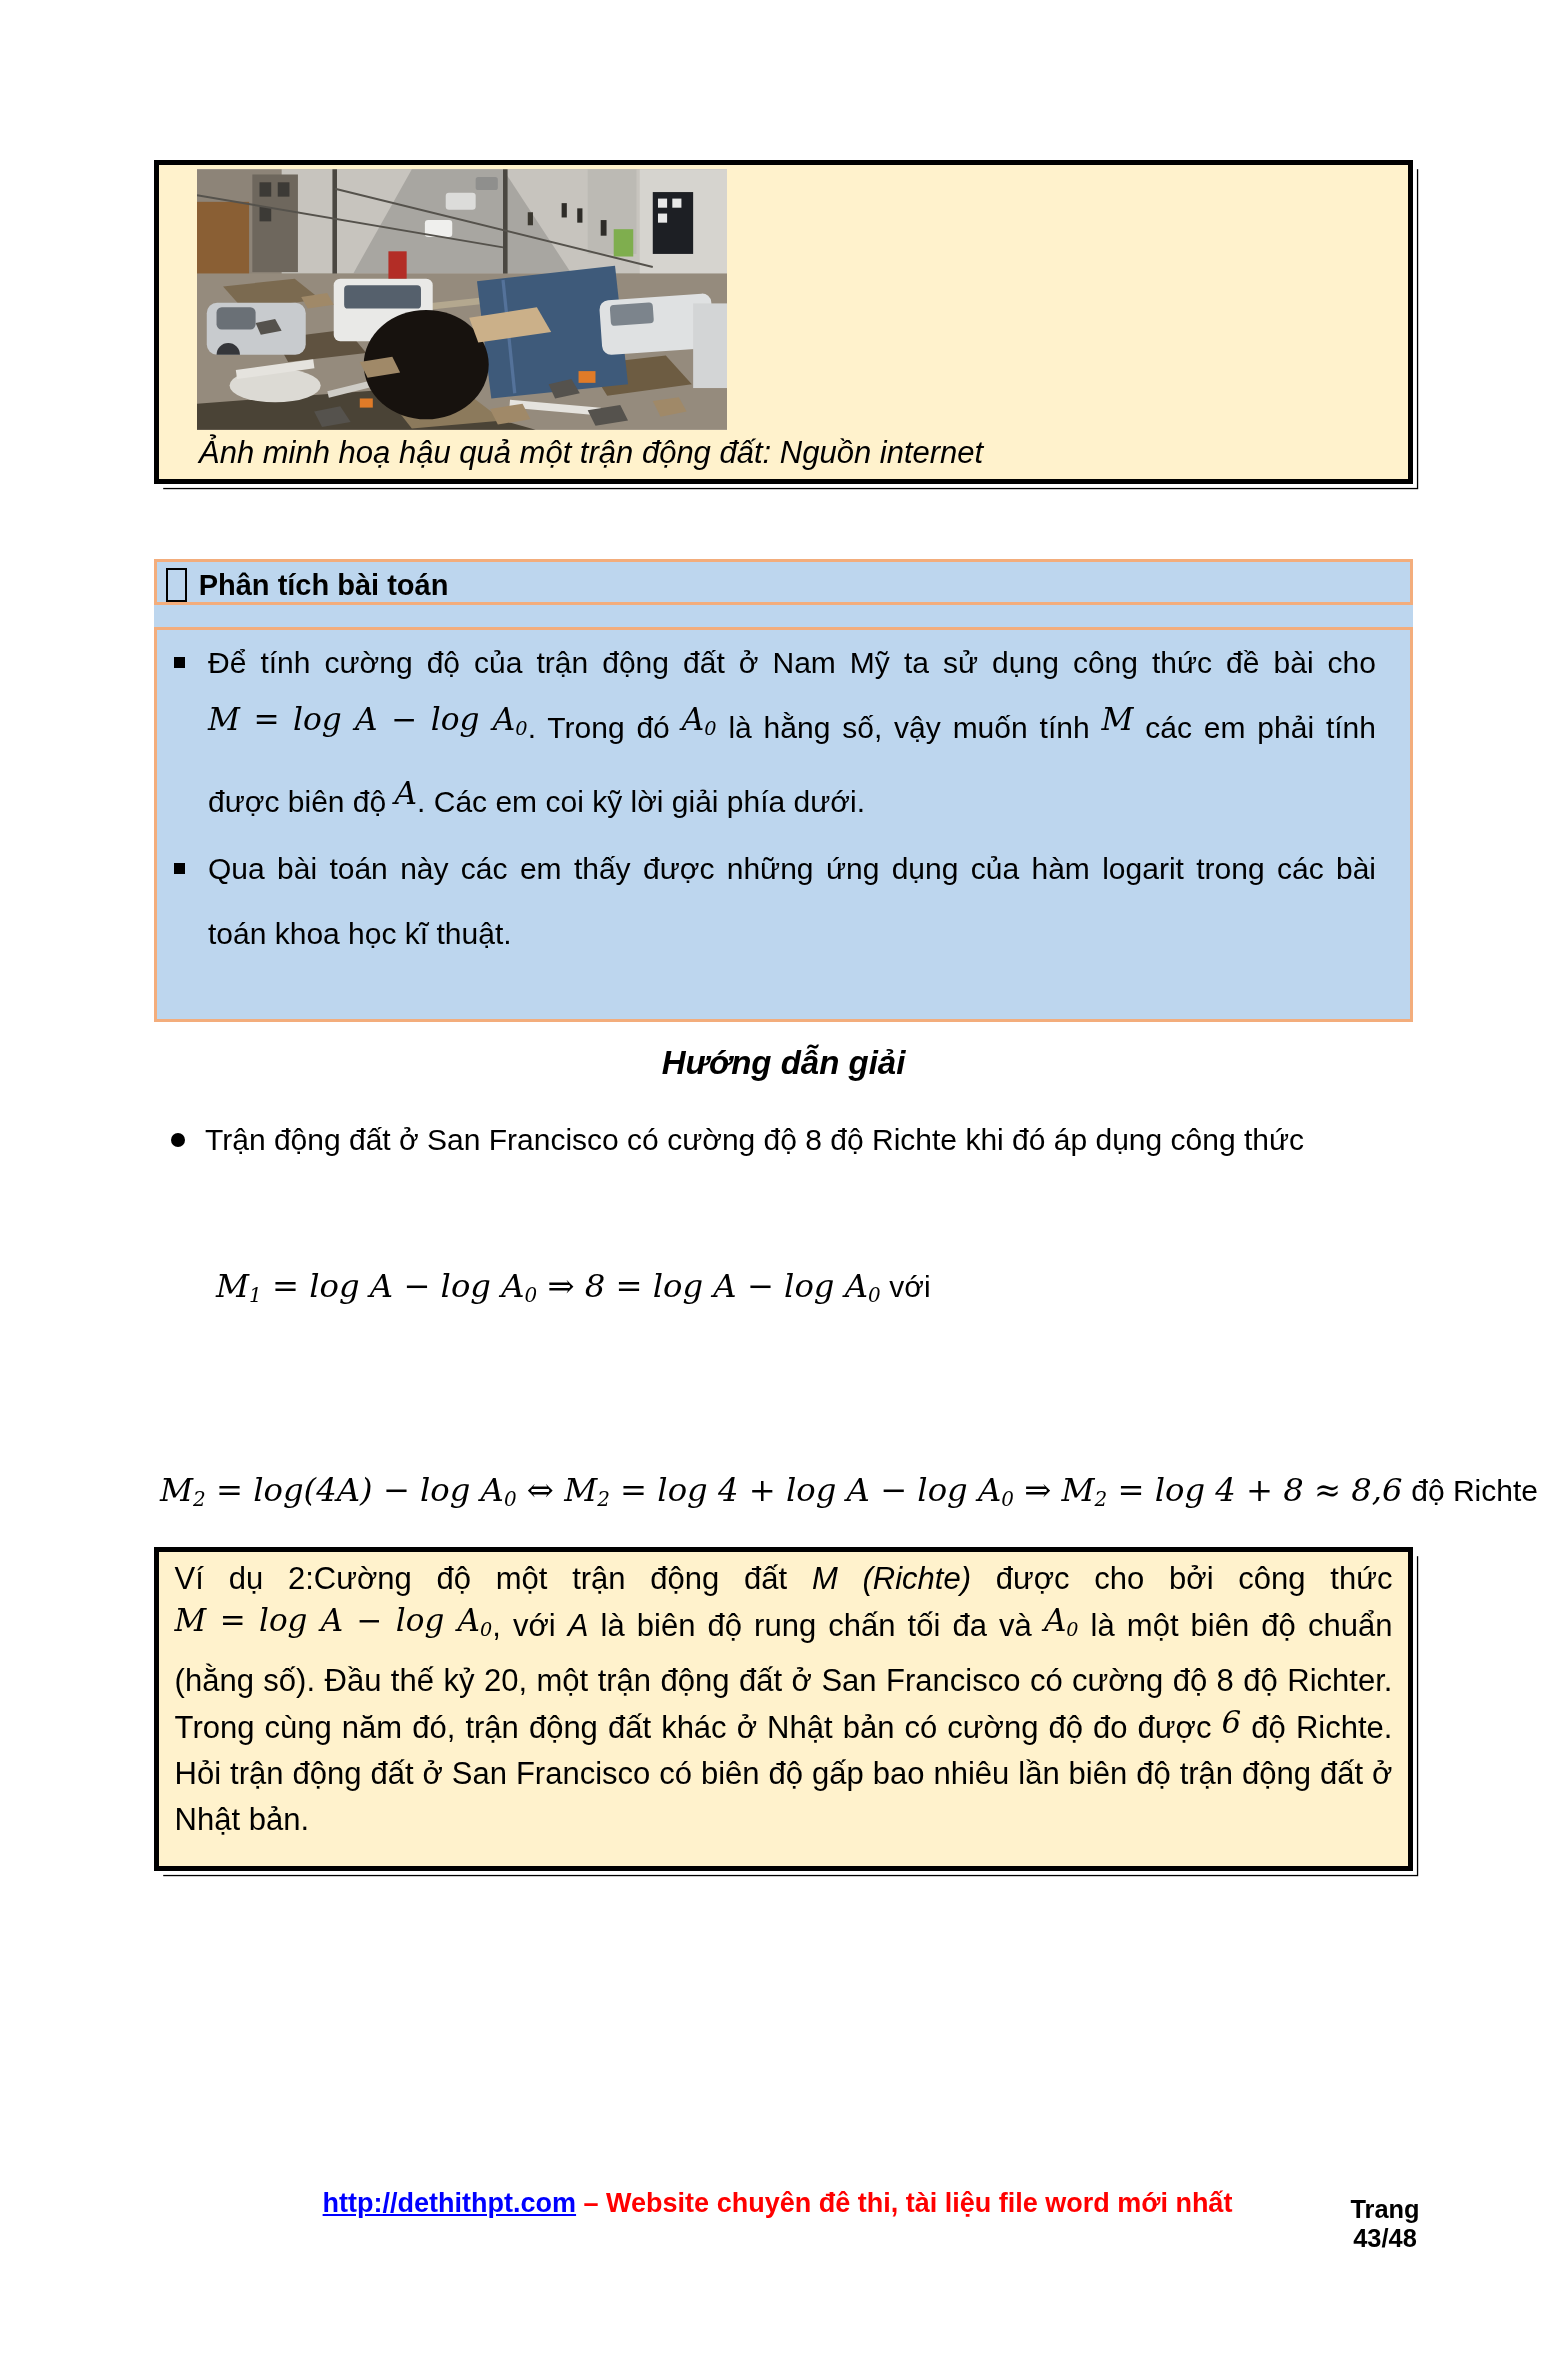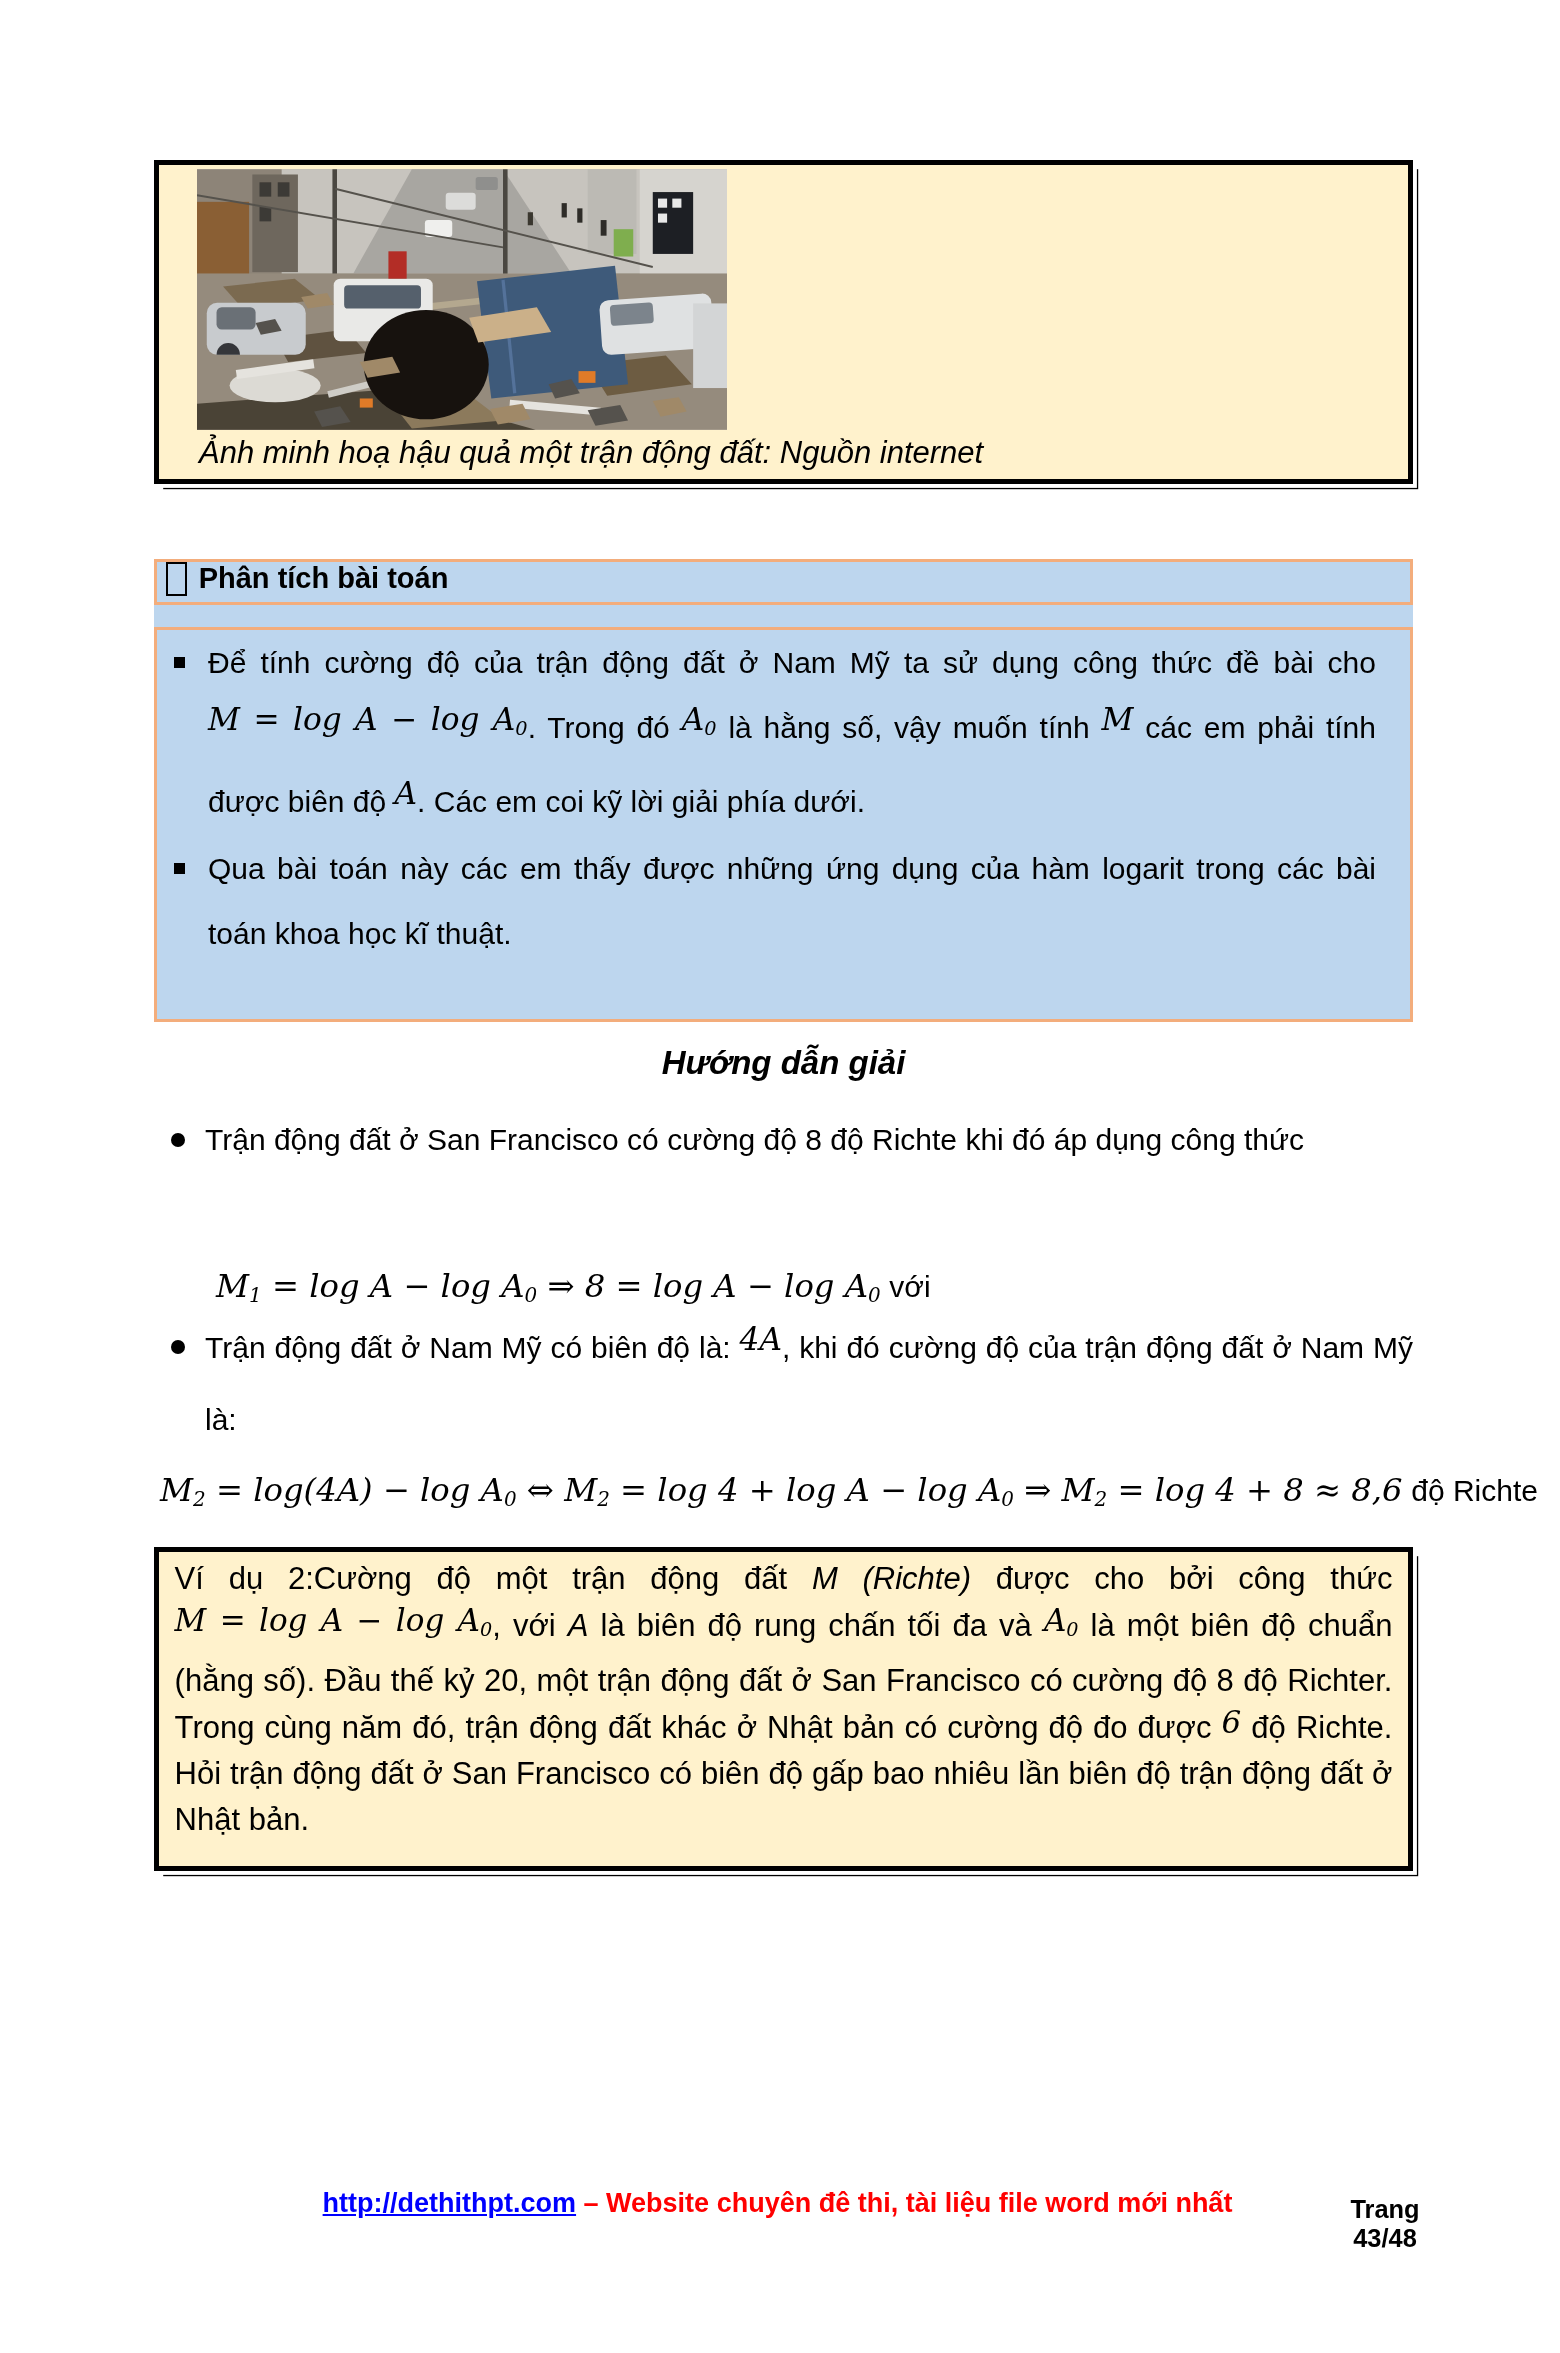--- a/index.html
+++ b/index.html
@@ -18,21 +18,21 @@
   .photo{position:absolute;left:38px;top:3.9px;}
   .figure-caption{
     position:absolute;left:40px;top:268px;width:1173px;
     font-size:31px;font-style:italic;line-height:40px;
   }
 
   
   .an-header{
     position:absolute;left:154px;top:559px;width:1259px;height:46px;box-sizing:border-box;
     background:#BDD6EE;border:3.9px solid #F3AD7C;
-    display:flex;align-items:flex-start;padding-left:9px;
+    display:flex;align-items:flex-end;padding-left:9px;
     font-size:29px;font-weight:bold;
   }
   .tofu{
     display:inline-block;width:17px;height:30px;border:2.6px solid #000;
     margin-right:11.7px;flex:none;
   }
   .an-spacer{position:absolute;left:154px;top:605px;width:1259px;height:22px;background:#BDD6EE;}
   .an-body{
     position:absolute;left:154px;top:627px;width:1259px;height:395px;box-sizing:border-box;
     background:#BDD6EE;border:3.9px solid #F3AD7C;
@@ -204,26 +204,20 @@
   <div class="sol-li" style="top:1104px;">
     <span class="marker dotm"></span>
     <div class="litext">Trận động đất ở San Francisco có cường độ 8 độ Richte khi đó áp dụng công thức</div>
   </div>
 
   <div class="formula-line" style="left:216px;top:1263px;">
     <span class="mi"><span>M</span><span class="msub">1</span><span> = log A − log A</span><span class="msub">0</span><span> ⇒ 8 = log A − log A</span><span class="msub">0</span></span>
     <span class="fsuffix">với</span>
   </div>
 
-  <div class="sol-li" style="top:1311px;">
-    <span class="marker dotm"></span>
-    <div class="litext">
-      <span>Trận động đất ở Nam Mỹ có biên độ là: </span><span class="mi">4A</span><span>, khi đó cường độ của trận động đất ở Nam Mỹ là:</span>
-    </div>
-  </div>
 
   <div class="formula-line" style="left:160px;top:1467px;">
     <span class="mi"><span>M</span><span class="msub">2</span><span> = log(4A) − log A</span><span class="msub">0</span><span> ⇔ M</span><span class="msub">2</span><span> = log 4 + log A − log A</span><span class="msub">0</span><span> ⇒ M</span><span class="msub">2</span><span> = log 4 + 8 ≈ 8,6</span></span>
     <span class="fsuffix">độ Richte</span>
   </div>
 
   <div class="example-box">
     <span class="ex-label">Ví dụ 2:</span><span>Cường độ một trận động đất </span><span class="ital">M (Richte)</span><span> được cho bởi công thức </span><span class="mi"><span>M = log A − log A</span><span class="msub">0</span></span><span>, với </span><span class="ital">A</span><span> là biên độ rung chấn tối đa và </span><span class="mi"><span>A</span><span class="msub">0</span></span><span> là một biên độ chuẩn (hằng số). Đầu thế kỷ 20, một trận động đất ở San Francisco có cường độ 8 độ Richter. Trong cùng năm đó, trận động đất khác ở Nhật bản  có cường độ đo được </span><span class="mi">6</span><span> độ Richte. Hỏi trận động đất ở San Francisco có biên độ gấp bao nhiêu lần biên độ trận động đất ở Nhật bản.</span>
   </div>
 

